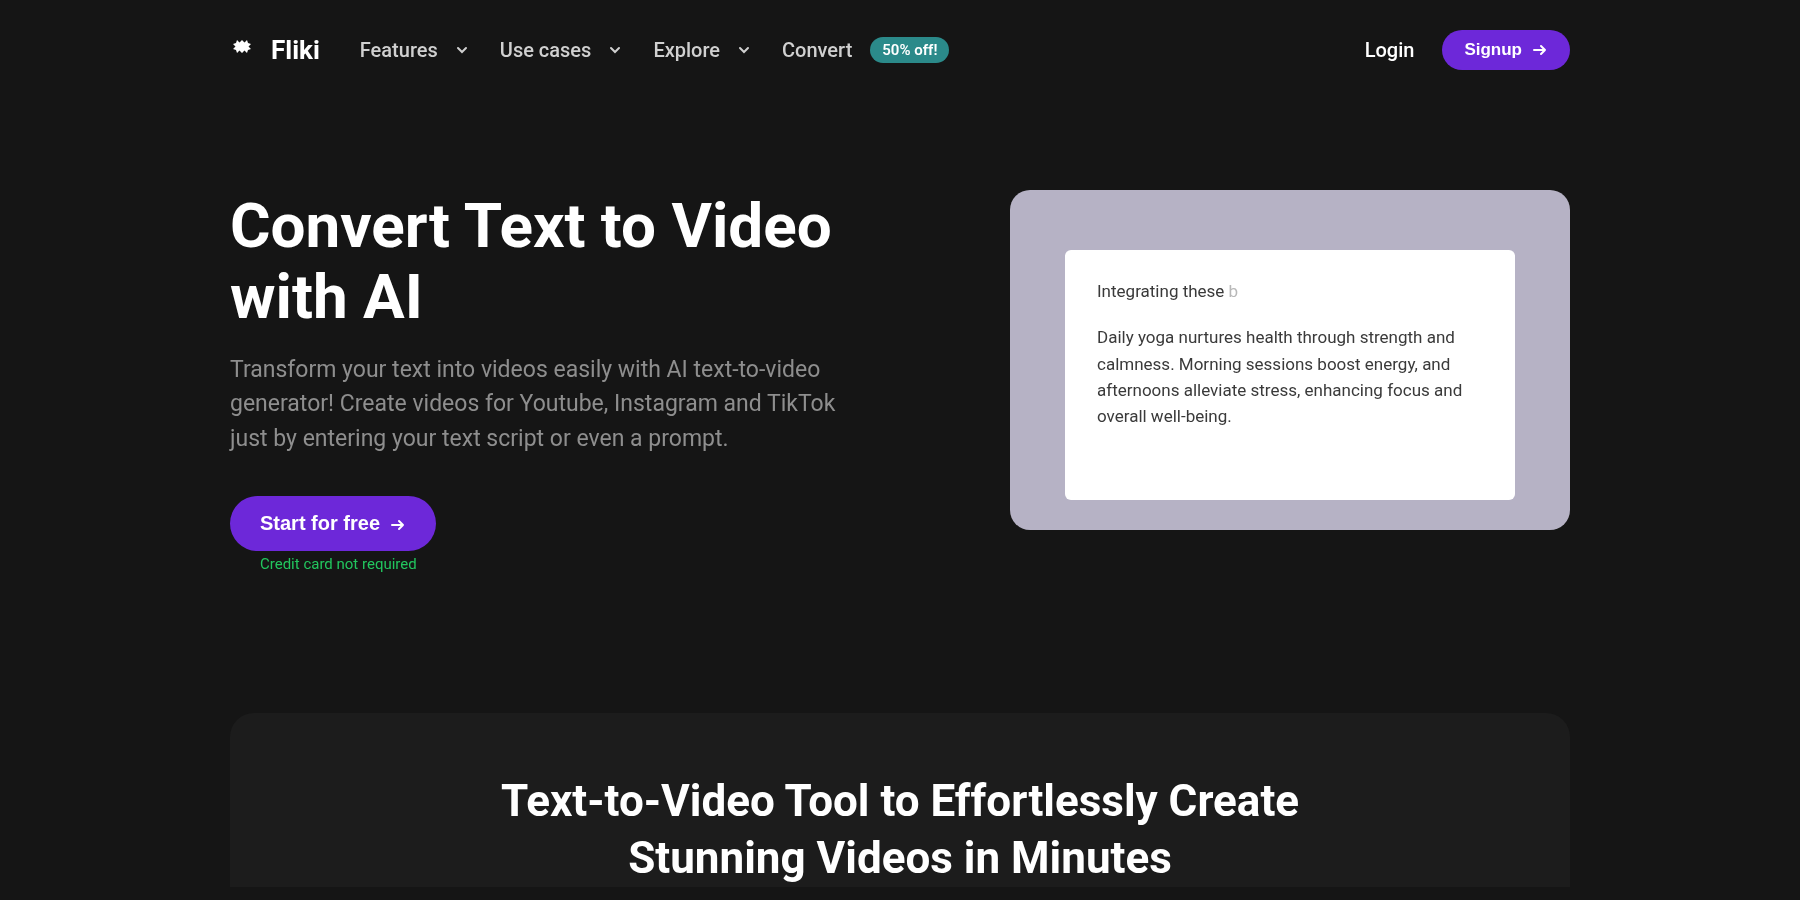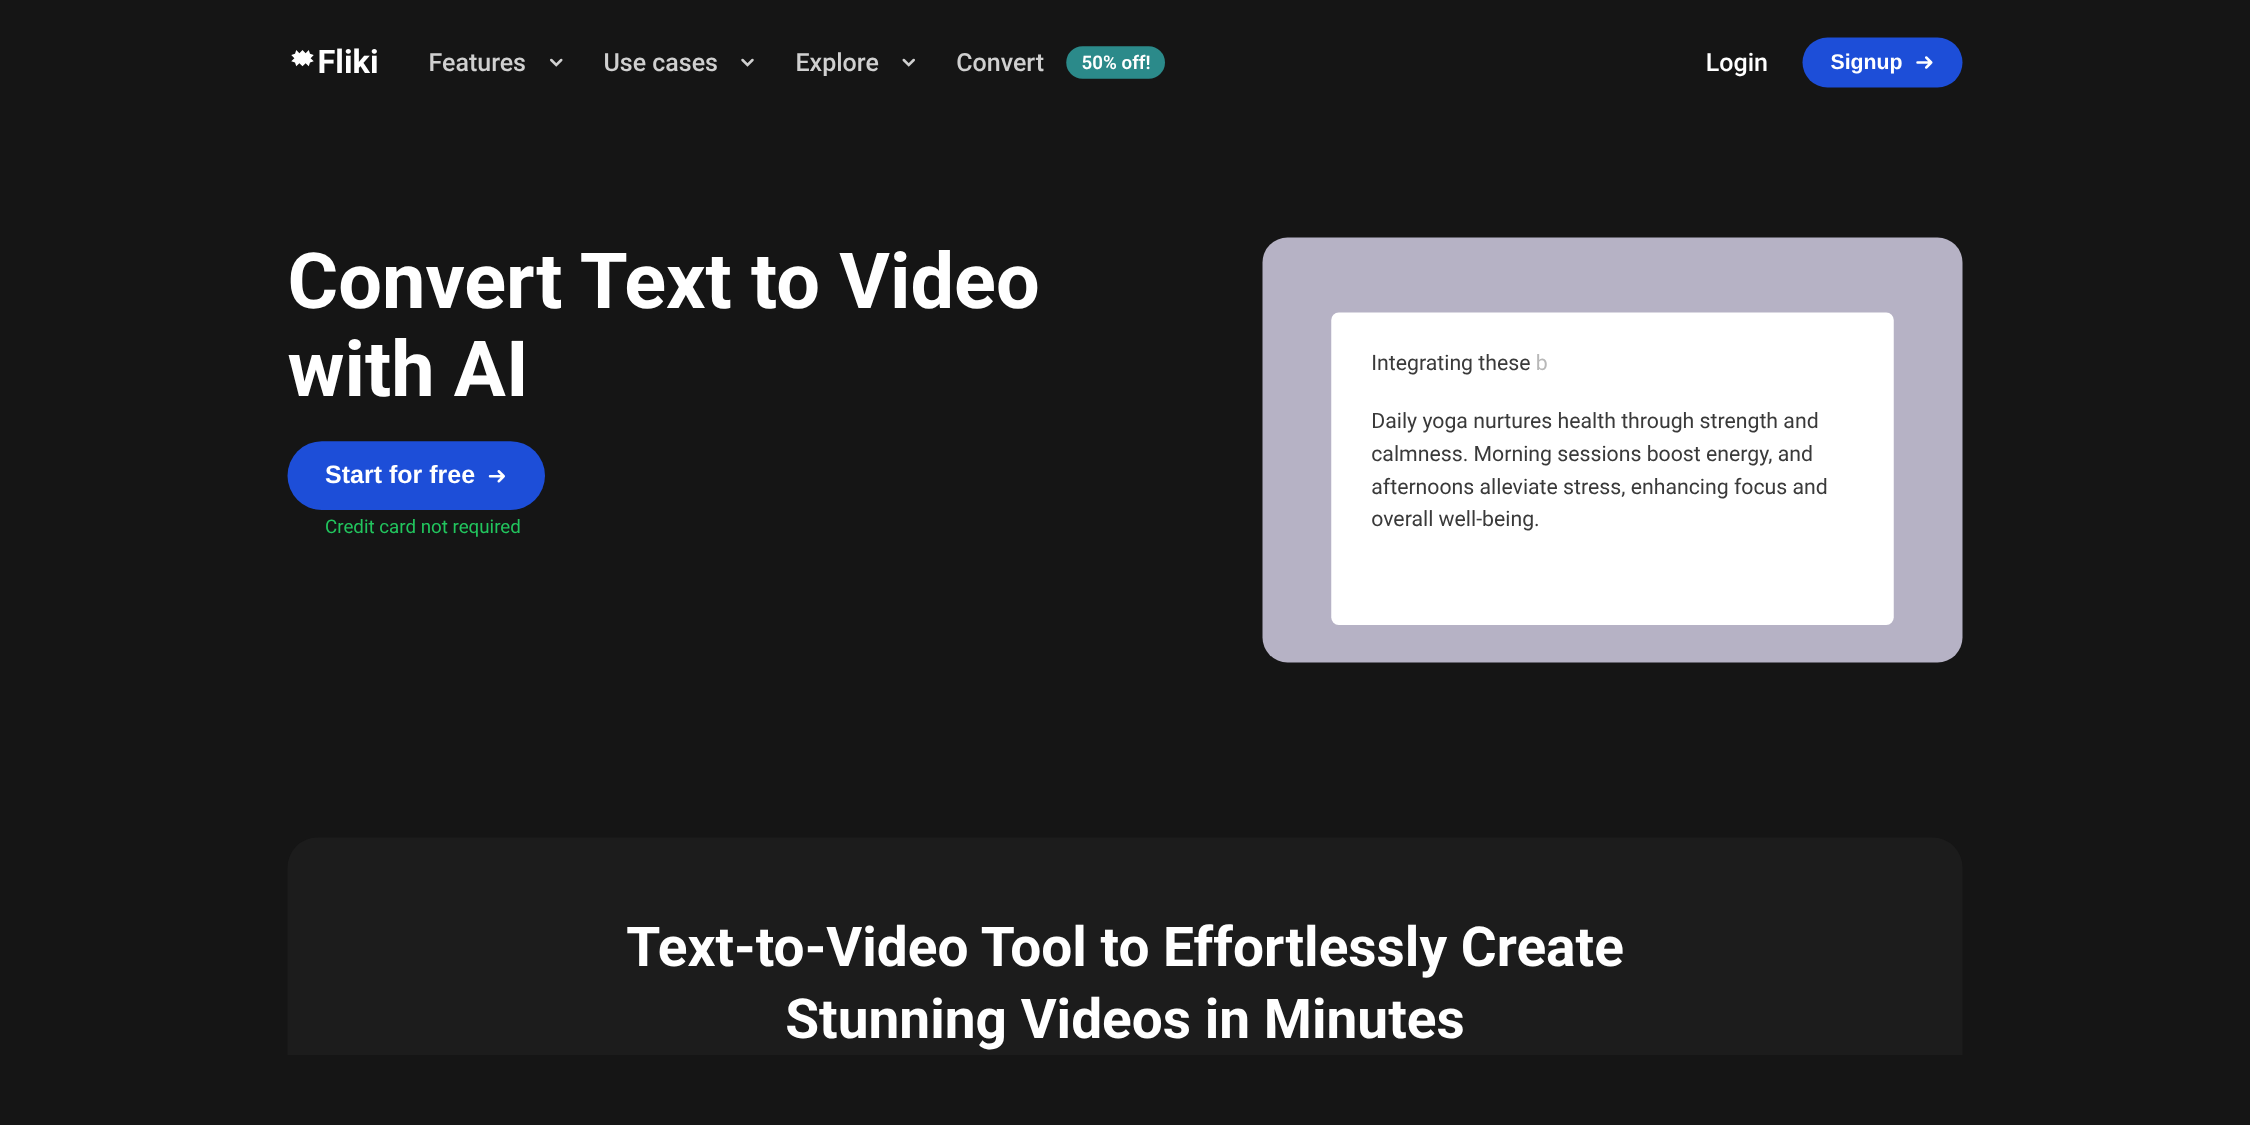--- a/index.html
+++ b/index.html
@@ -12,21 +12,21 @@
   overflow: hidden;
 }
 .container { max-width: 1400px; margin: 0 auto; padding: 0 30px; }
 .navbar {
   display: flex;
   align-items: center;
   justify-content: space-between;
   padding: 30px 0;
 }
 .nav-left { display: flex; align-items: center; gap: 40px; }
-.logo { display: flex; align-items: center; gap: 0; }
+.logo { display: flex; align-items: center; gap: 17px; }
 .logo-icon {
   width: 24px; height: 24px;
   display: inline-flex; align-items: center; justify-content: center;
 }
 .logo-text { font-size: 26px; font-weight: 700; color: #fff; }
 .nav-links { display: flex; align-items: center; gap: 32px; }
 .nav-item {
   display: flex; align-items: center; gap: 18px;
   color: #d0d0d0; font-size: 20px; font-weight: 500;
   cursor: pointer;
@@ -36,21 +36,21 @@
   background: #2b8a8a;
   color: #fff;
   font-size: 15px;
   font-weight: 600;
   padding: 4px 12px;
   border-radius: 14px;
 }
 .nav-right { display: flex; align-items: center; gap: 28px; }
 .login { color: #fff; font-size: 20px; font-weight: 500; cursor: pointer; }
 .btn-pink {
-  background: #1d4ed8;
+  background: #6d28d9;
   color: #fff;
   font-weight: 600;
   border: none;
   border-radius: 30px;
   display: inline-flex;
   align-items: center;
   gap: 10px;
   cursor: pointer;
 }
 .signup-btn { font-size: 17px; padding: 10px 22px; }
@@ -177,20 +177,21 @@
               <path d="M2 8h11M9 4l4 4-4 4" stroke="#fff" stroke-width="2" fill="none" stroke-linecap="round" stroke-linejoin="round"></path>
             </svg>
         </span>
       </button>
     </div>
   </nav>
 
   <section class="hero">
     <div class="hero-left">
       <h1 class="hero-title">Convert Text to Video with AI</h1>
+      <p class="hero-subtitle">Transform your text into videos easily with AI text-to-video generator! Create videos for Youtube, Instagram and TikTok just by entering your text script or even a prompt.</p>
       <button class="btn-pink start-btn">
         <span>Start for free</span>
         <span class="arrow-icon">
           <svg viewBox="0 0 16 16" width="18" height="18">
               <path d="M2 8h11M9 4l4 4-4 4" stroke="#fff" stroke-width="2" fill="none" stroke-linecap="round" stroke-linejoin="round"></path>
             </svg>
         </span>
       </button>
       <p class="note">Credit card not required</p>
     </div>

